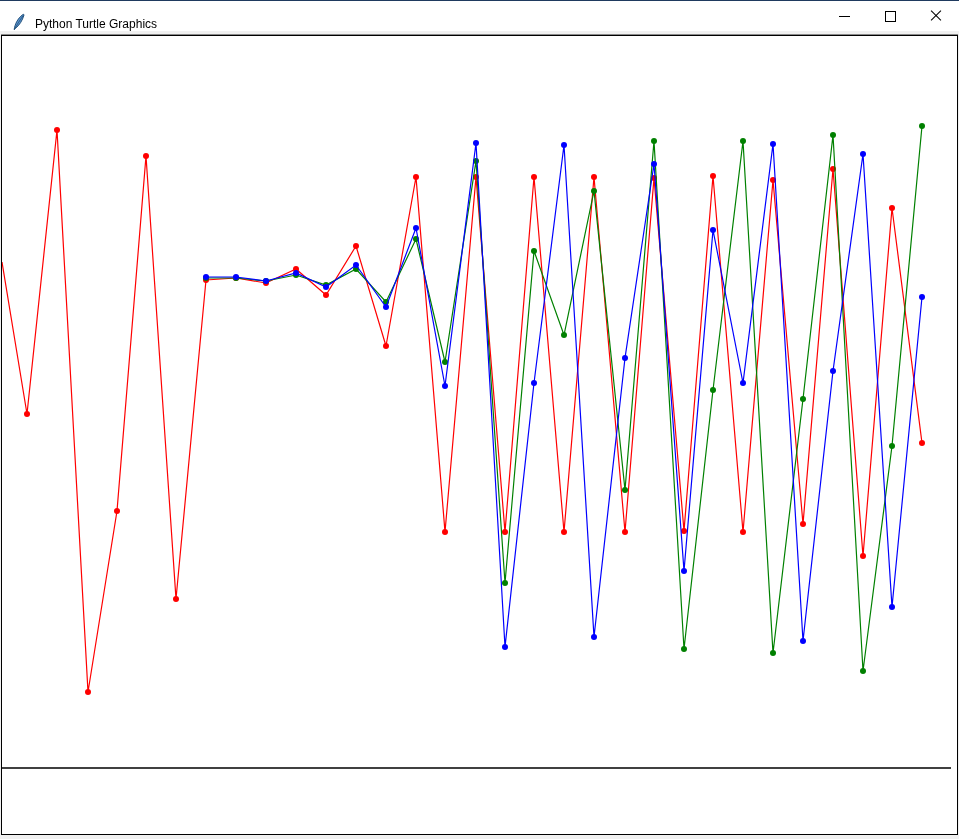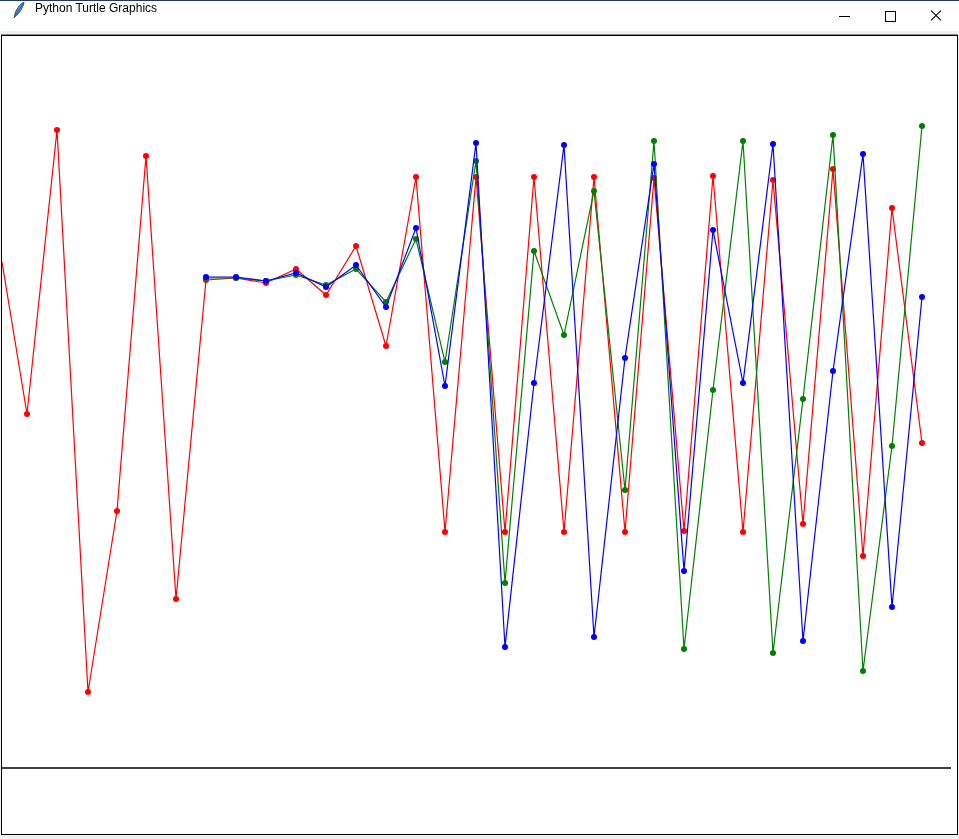--- a/index.html
+++ b/index.html
@@ -4,21 +4,21 @@
 <style>
   html,body{margin:0;padding:0;}
   body{
     width:959px;height:839px;position:relative;overflow:hidden;
     background:#f0f0f0;font-family:"Liberation Sans","DejaVu Sans",sans-serif;
     -webkit-font-smoothing:antialiased;
   }
   .top-edge{position:absolute;left:0;top:0;width:959px;height:1px;background:#1f3a5f;}
   .titlebar{
     position:absolute;left:0;top:1px;width:959px;height:30px;background:#ffffff;
-    display:flex;align-items:flex-start;
+    display:flex;align-items:flex-end;
   }
   .app-icon{margin-left:11px;width:16px;height:18px;display:flex;align-items:center;}
   .win-title{margin-left:8px;font-size:12px;color:#000;white-space:nowrap;}
   .controls{margin-left:auto;display:flex;height:30px;}
   .ctrl{width:46px;height:30px;display:flex;align-items:center;justify-content:center;position:relative;}
   .glyph-min{width:11px;height:1px;background:#000;}
   .glyph-max{width:9px;height:9px;border:1px solid #000;background:transparent;}
   .glyph-close{width:12px;height:12px;position:relative;}
   .glyph-close i{position:absolute;left:-1px;top:5px;width:14px;height:1px;background:#000;display:block;}
   .glyph-close i.a{transform:rotate(45deg);}

